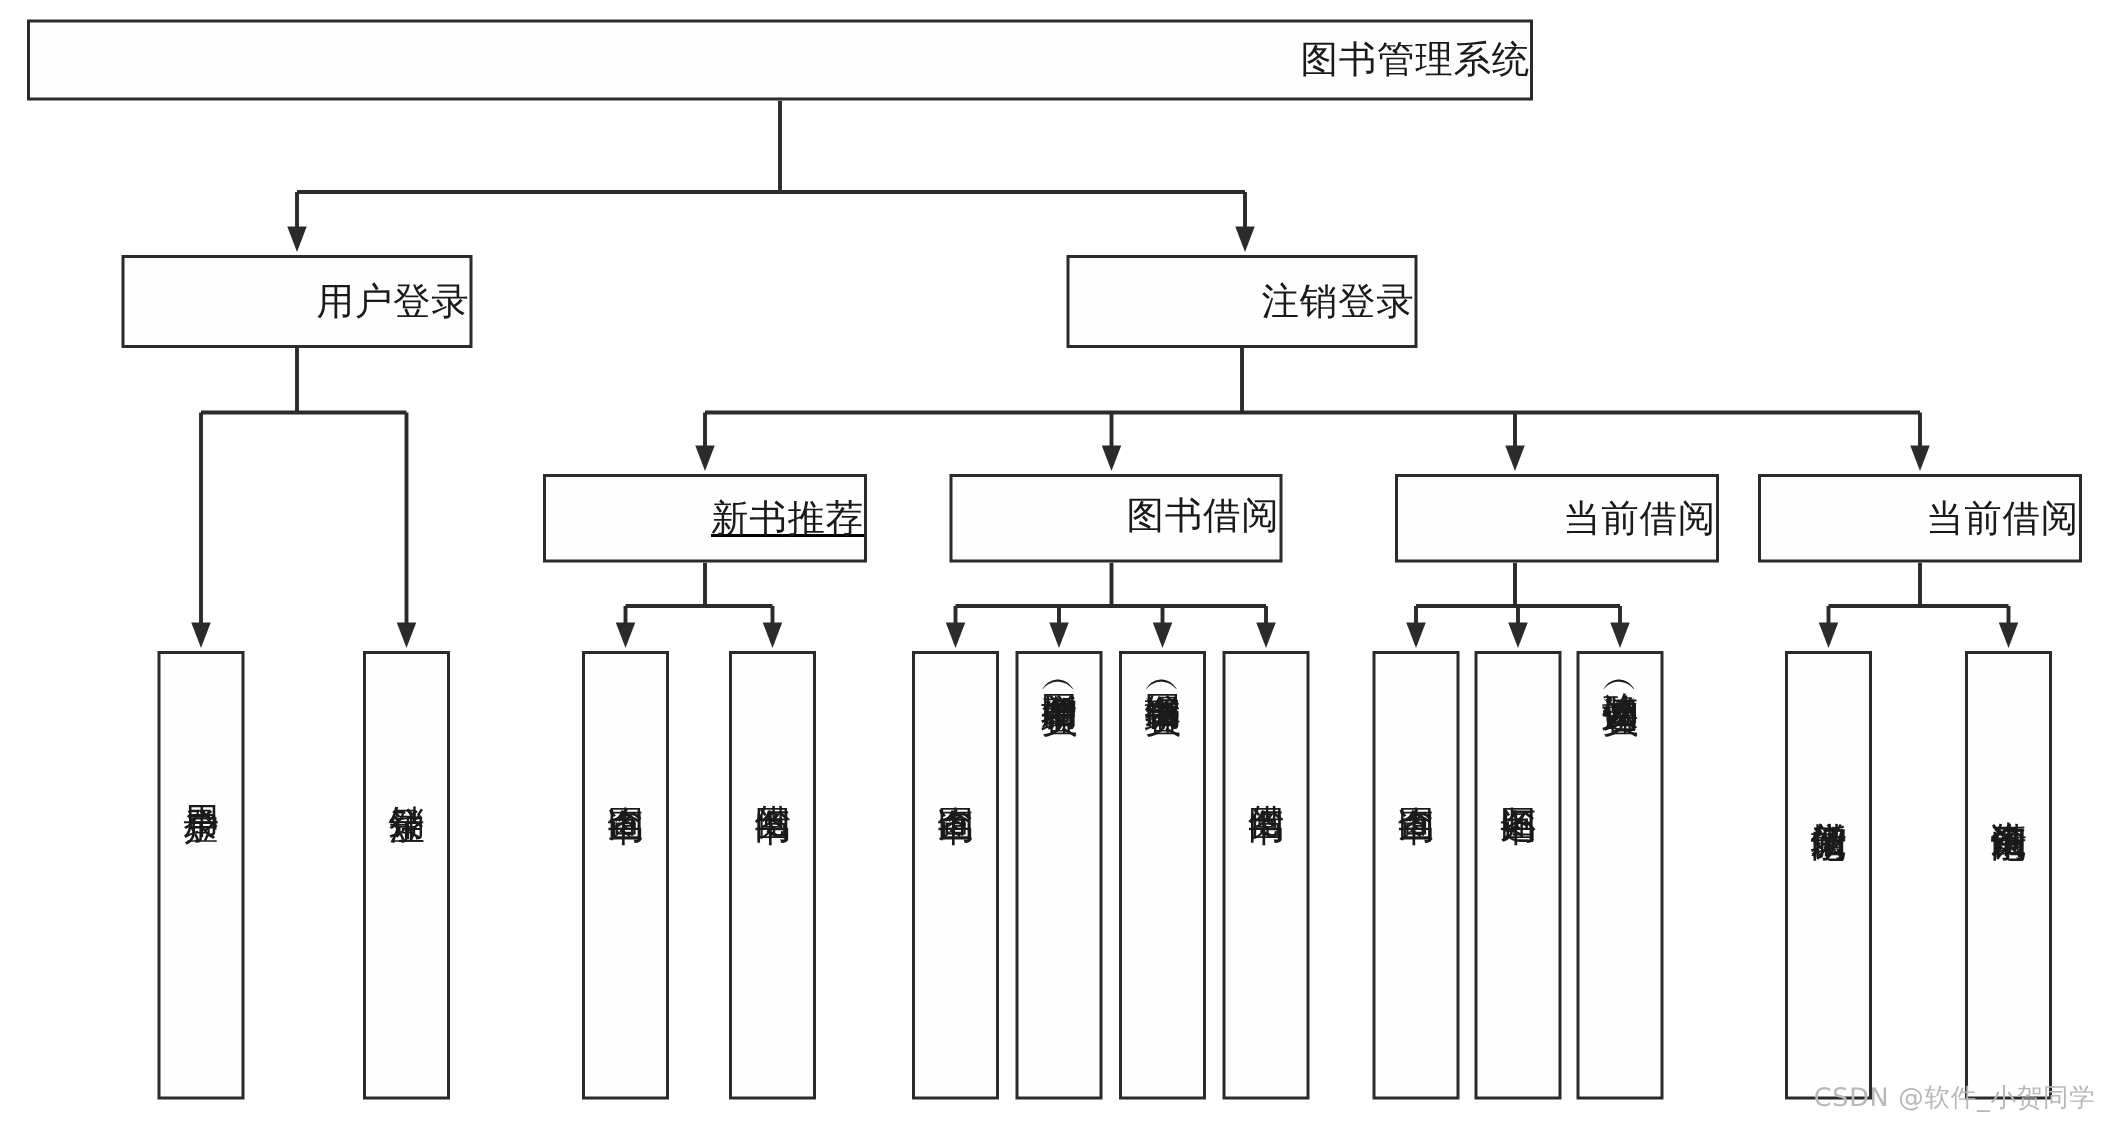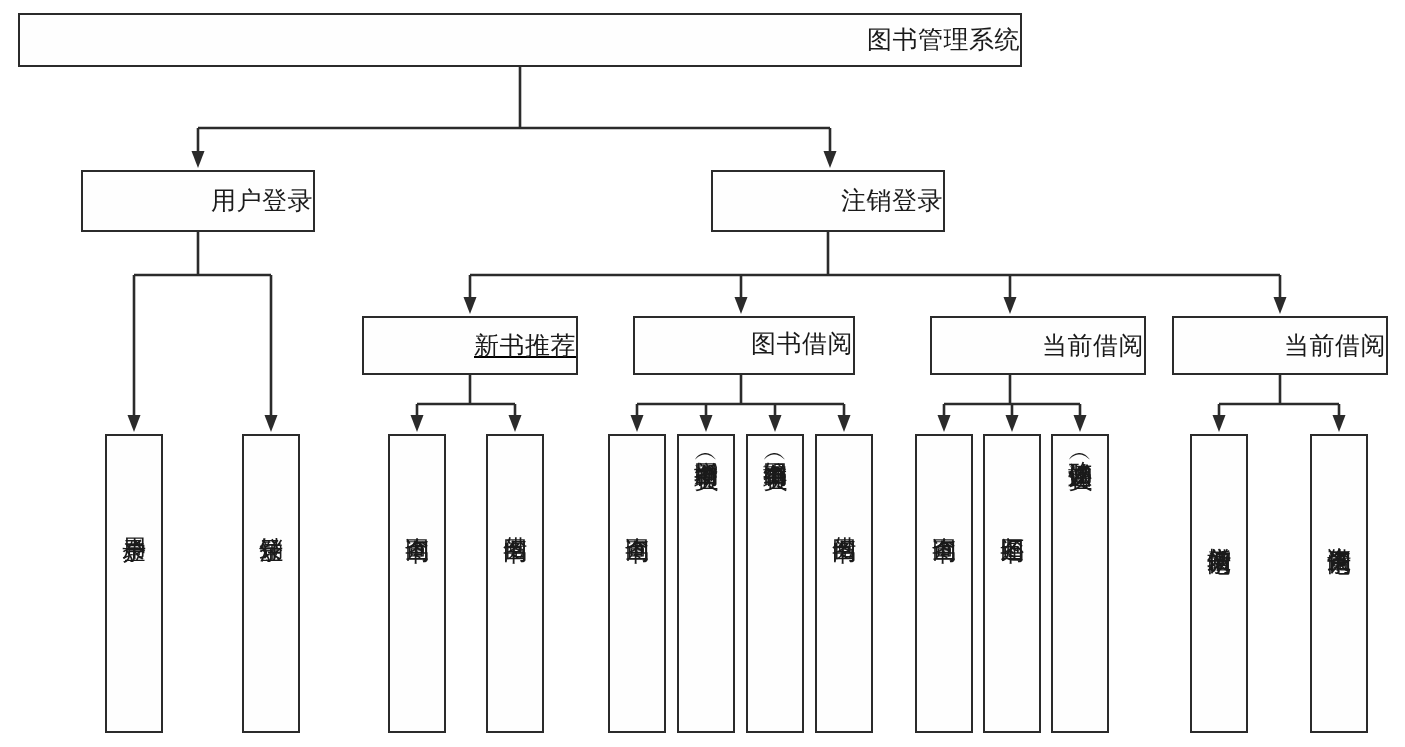--- a/index.html
+++ b/index.html
@@ -168,13 +168,14 @@
         <span class="node-label-v">确认归还（管理员）</span>
       </div>
       <div class="node-box leaf-box pad-low" style="left: 1190px; top: 434px; width: 58px; height: 299px;">
         <span class="node-label-v">新增借阅记录</span>
       </div>
       <div class="node-box leaf-box pad-low" style="left: 1310px; top: 434px; width: 58px; height: 299px;">
         <span class="node-label-v">查询借阅记录</span>
       </div>
     </div>
 
+  <div class="watermark">CSDN @软件_小贺同学</div>
 </div>
 
 </body></html>

